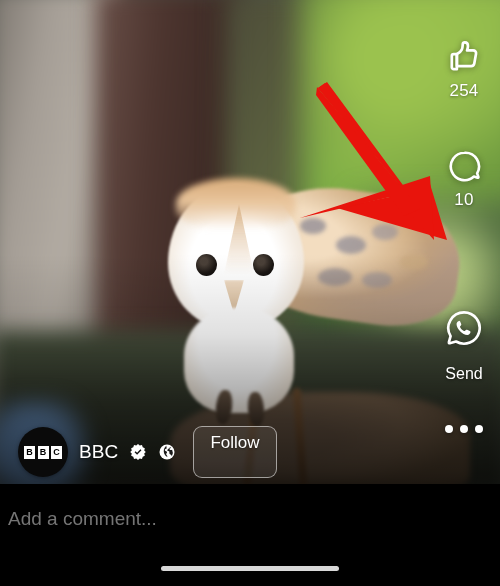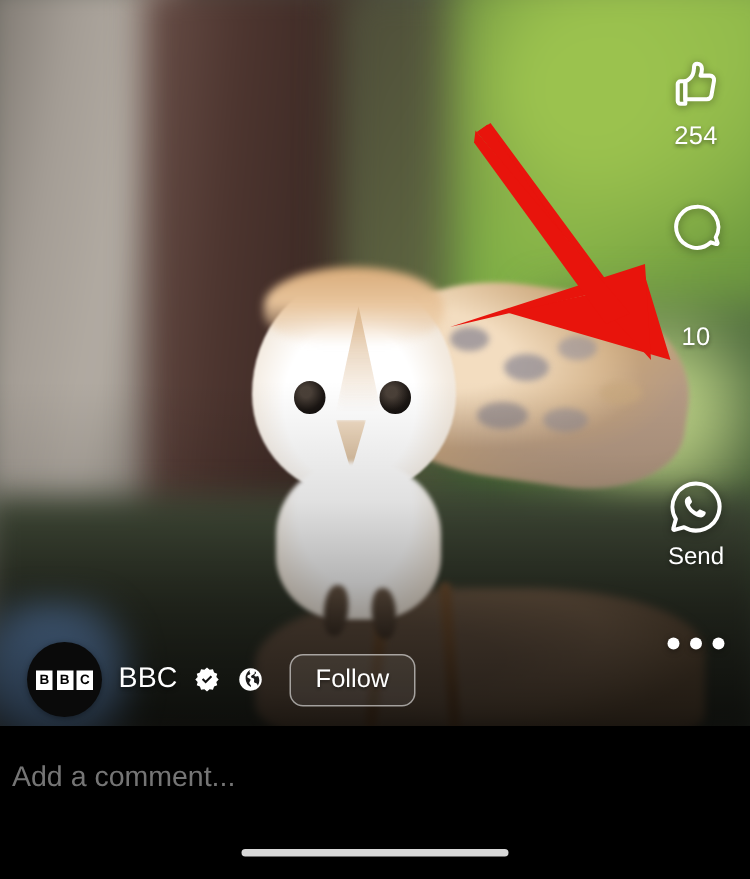--- a/index.html
+++ b/index.html
@@ -176,21 +176,21 @@
     width:11px; height:13px; background:#fff; color:#000; font-size:9px;
     font-weight:700; line-height:13px; text-align:center;
     font-family:"Liberation Sans", sans-serif;
   }
   .uname{
     color:#fff; font-size:19px; font-weight:500; letter-spacing:.1px;
     text-shadow:0 1px 3px rgba(0,0,0,.5);
   }
   .badge{ display:block; }
   .followbtn{
-    margin-left:6px; padding:6px 16px 7px; border:1px solid rgba(255,255,255,.55);
+    margin-left:6px; padding:6px 16px 24px; border:1px solid rgba(255,255,255,.55);
     border-radius:9px; color:#fff; font-size:17px; font-weight:500;
     background:rgba(255,255,255,.07); cursor:pointer; white-space:nowrap;
     text-shadow:0 1px 2px rgba(0,0,0,.4);
   }
 
   .caption{
     margin-top:14px; color:#fff; font-size:17px; line-height:22px;
     white-space:nowrap; text-shadow:0 1px 3px rgba(0,0,0,.5);
   }
   .caption .more{ color:#c3c3c3; margin-left:5px; cursor:pointer; }
@@ -279,29 +279,29 @@
   <div class="rail">
 
     <div class="action" style="top:38px;">
       <svg class="ico" width="38" height="38" viewBox="0 0 24 24" fill="none" stroke="#ffffff" stroke-width="1.7" stroke-linejoin="round" stroke-linecap="round">
         <path d="M7.5 10.2h-2a1.2 1.2 0 0 0-1.2 1.2v7.1a1.2 1.2 0 0 0 1.2 1.2h2z"></path>
         <path d="M7.5 10.2c1.5-.5 2.4-1.4 3.1-2.8.6-1.2.5-2.3.6-3.4.05-.7.6-1.2 1.3-1.2 1.2 0 2 .95 2 2.25 0 1-.25 1.9-.6 2.8h3.9c1.15 0 2 .95 1.8 2.05l-1.1 6.25c-.16.95-.98 1.6-1.93 1.6H7.5z"></path>
       </svg>
       <span class="count">254</span>
     </div>
 
-    <div class="action" style="top:133px;gap:40px;">
+    <div class="action" style="top:148px;">
       <svg class="ico" width="37" height="37" viewBox="0 0 24 24" fill="none" stroke="#ffffff" stroke-width="1.7" stroke-linejoin="round" stroke-linecap="round">
         <path d="M12 3.1a8.9 8.9 0 1 0 6.1 15.4l2.35.75a.42.42 0 0 0 .53-.54l-.78-2.3A8.9 8.9 0 0 0 12 3.1z"></path>
       </svg>
       <span class="count">10</span>
     </div>
 
 
-    <div class="action" style="top:318px;">
+    <div class="action" style="top:308px;gap:12px;">
       <svg class="ico" width="40" height="40" viewBox="0 0 24 24" fill="none">
         <path d="M12 2.6a9.4 9.4 0 0 0-8.05 14.25L2.9 20.6a.42.42 0 0 0 .52.53l3.8-1.04A9.4 9.4 0 1 0 12 2.6z" stroke="#ffffff" stroke-width="1.6" stroke-linejoin="round"></path>
         <path d="M8.9 7.6c.3-.05.55.02.72.4l.72 1.6c.1.24.06.5-.1.7l-.5.6c-.14.17-.17.4-.06.6.55 1 1.3 1.75 2.3 2.3.2.11.44.08.6-.08l.6-.52c.2-.17.46-.2.7-.1l1.6.72c.38.17.45.42.4.72-.14.85-.9 1.6-1.8 1.62-2.9.05-6.6-3.65-6.55-6.55.02-.9.77-1.66 1.62-1.8z" fill="#ffffff"></path>
       </svg>
       <span class="lbl">Send</span>
     </div>
 
     <div class="action" style="top:425px;">
       <span class="dots">
         <i></i>

